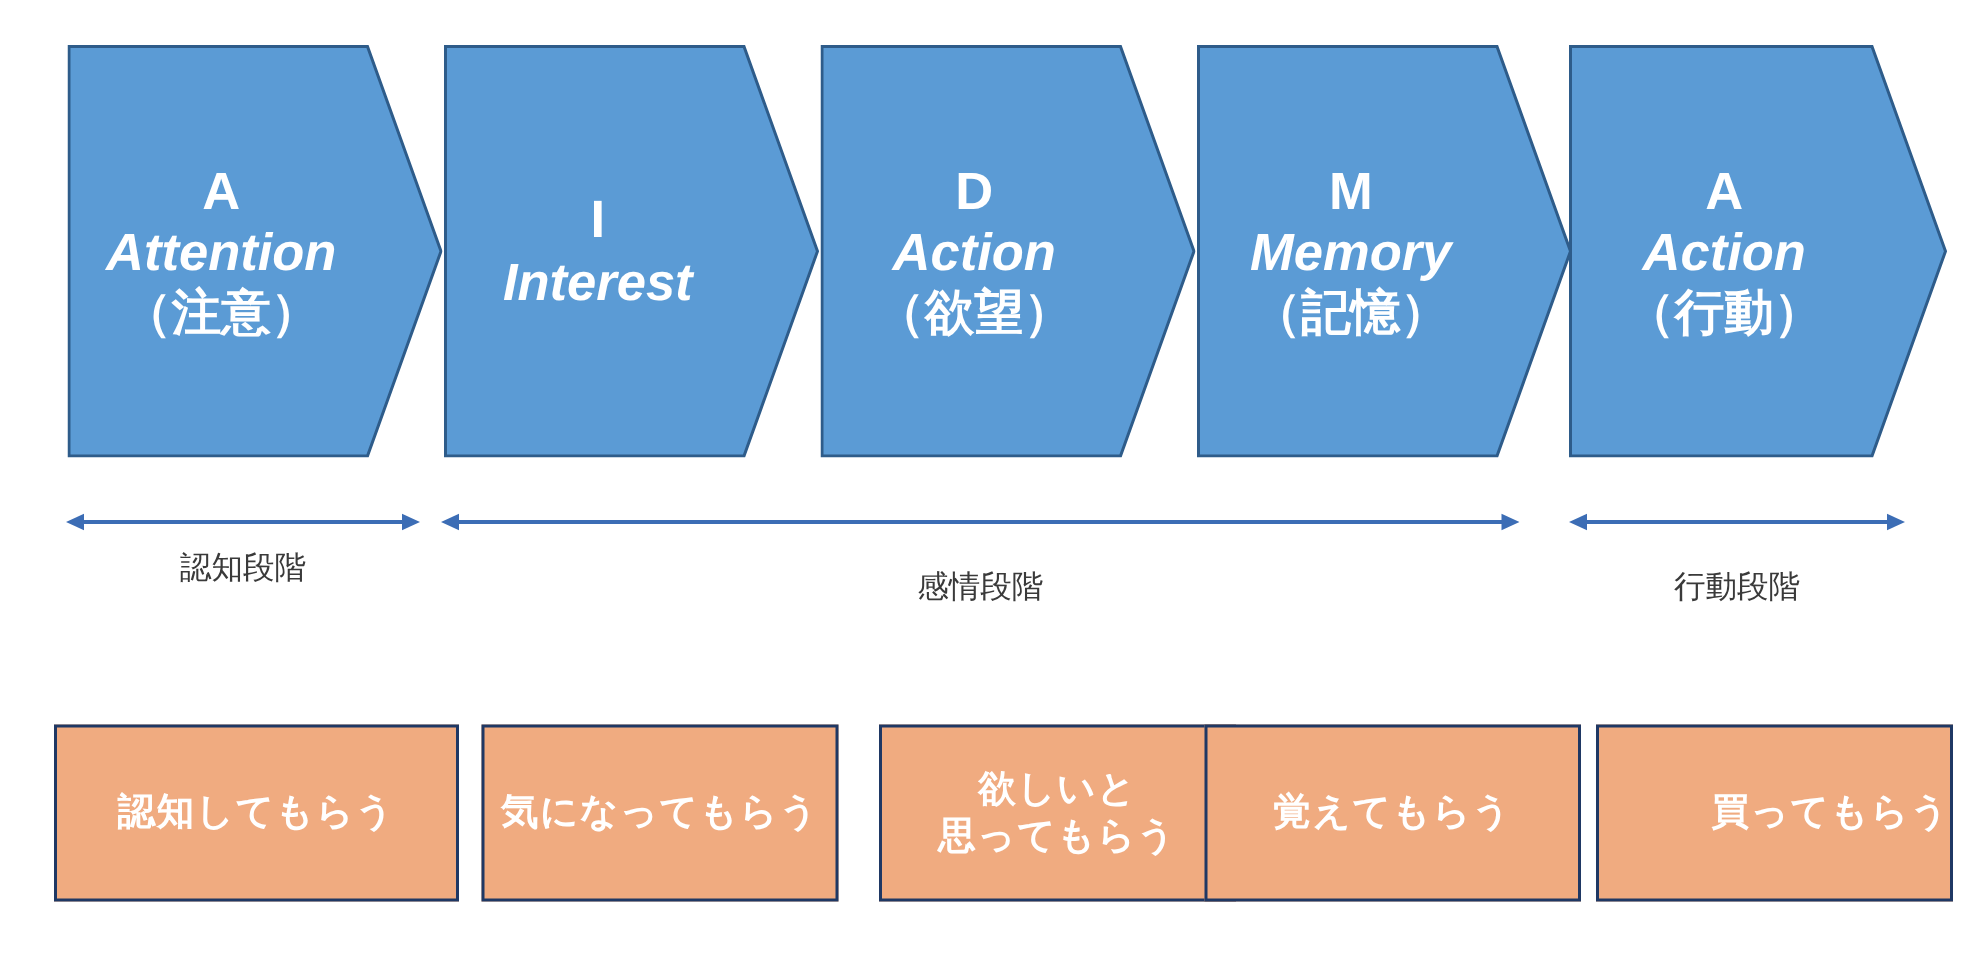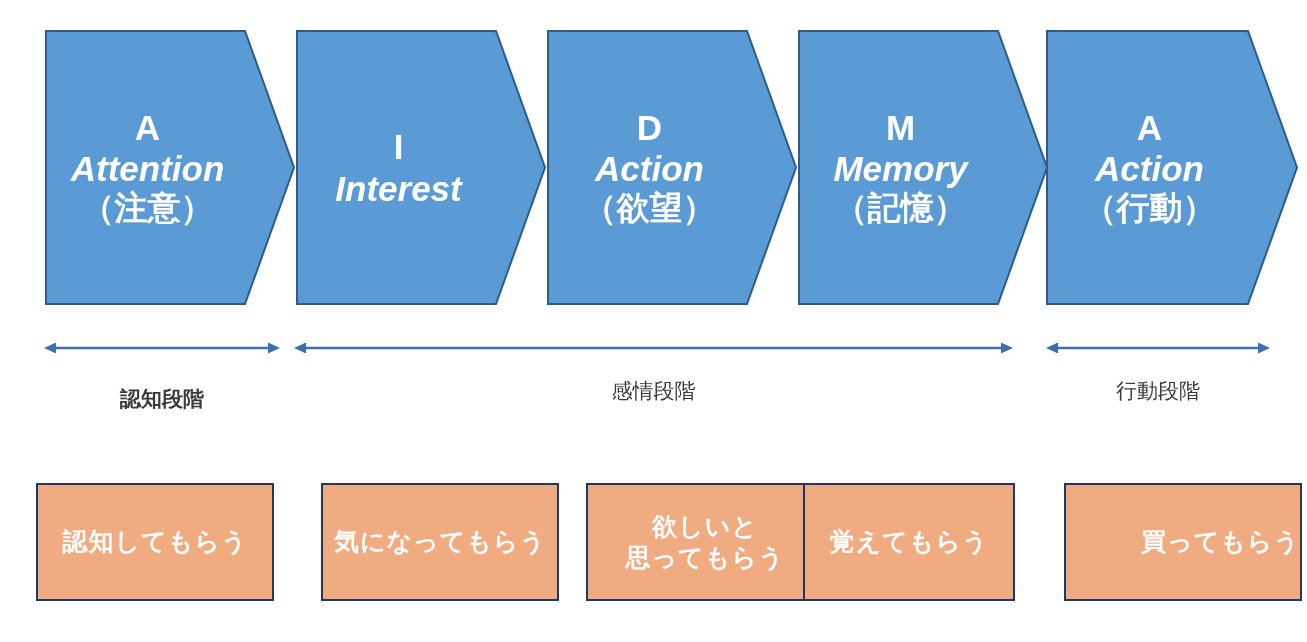--- a/index.html
+++ b/index.html
@@ -157,50 +157,50 @@
     </div>
   </div>
 
   <div class="stage-arrow" style="left:44px; top:337px; width:236px;">
     <svg viewBox="0 0 236 22" preserveAspectRatio="none">
       <line x1="9" y1="11" x2="227" y2="11" stroke="#3C6DB5" stroke-width="2.6"></line>
       <polygon points="0,11 12,5.5 12,16.5" fill="#3C6DB5"></polygon>
       <polygon points="236,11 224,5.5 224,16.5" fill="#3C6DB5"></polygon>
     </svg>
   </div>
-  <div class="stage-label" style="left:44px; top:385px; width:236px;font-weight:bold;">認知段階</div>
+  <div class="stage-label" style="left:44px; top:364px; width:236px;">認知段階</div>
 
   <div class="stage-arrow" style="left:294px; top:337px; width:719px;">
     <svg viewBox="0 0 719 22" preserveAspectRatio="none">
       <line x1="9" y1="11" x2="710" y2="11" stroke="#3C6DB5" stroke-width="2.6"></line>
       <polygon points="0,11 12,5.5 12,16.5" fill="#3C6DB5"></polygon>
       <polygon points="719,11 707,5.5 707,16.5" fill="#3C6DB5"></polygon>
     </svg>
   </div>
   <div class="stage-label" style="left:294px; top:377px; width:719px;font-family:Liberation Serif, serif;">感情段階</div>
 
   <div class="stage-arrow" style="left:1046px; top:337px; width:224px;">
     <svg viewBox="0 0 224 22" preserveAspectRatio="none">
       <line x1="9" y1="11" x2="215" y2="11" stroke="#3C6DB5" stroke-width="2.6"></line>
       <polygon points="0,11 12,5.5 12,16.5" fill="#3C6DB5"></polygon>
       <polygon points="224,11 212,5.5 212,16.5" fill="#3C6DB5"></polygon>
     </svg>
   </div>
   <div class="stage-label" style="left:1046px; top:377px; width:224px;font-family:Liberation Mono, monospace;">行動段階</div>
 
-  <div class="obox" style="left:36px; width:238px;">
+  <div class="obox" style="left:36px; width:270px;">
     <span class="obox-text">認知してもらう</span>
   </div>
   <div class="obox" style="left:293px; width:238px;margin-left:28px;">
     <span class="obox-text">気になってもらう</span>
   </div>
   <div class="obox" style="left:550px; width:238px;margin-left:36px;">
     <span class="obox-text">欲しいと
 思ってもらう</span>
   </div>
-  <div class="obox" style="left:803px; width:212px;">
+  <div class="obox" style="left:803px; width:251px;">
     <span class="obox-text">覚えてもらう</span>
   </div>
   <div class="obox" style="left:1064px; width:238px;justify-content:flex-end;">
     <span class="obox-text">買ってもらう</span>
   </div>
 
 </div>
 
 </body></html>

